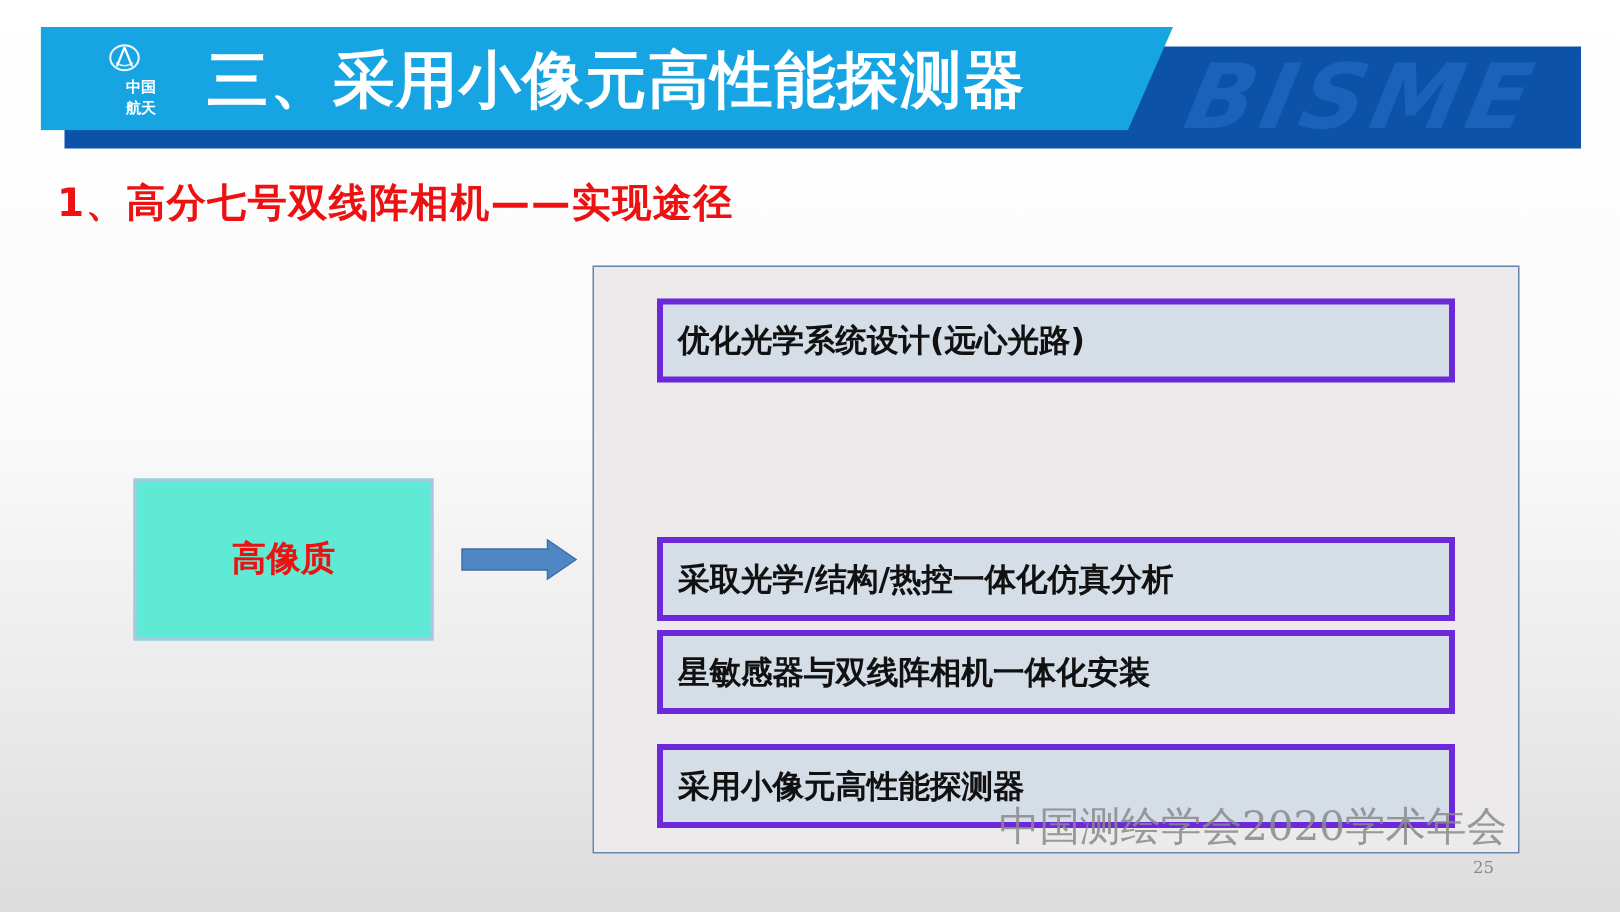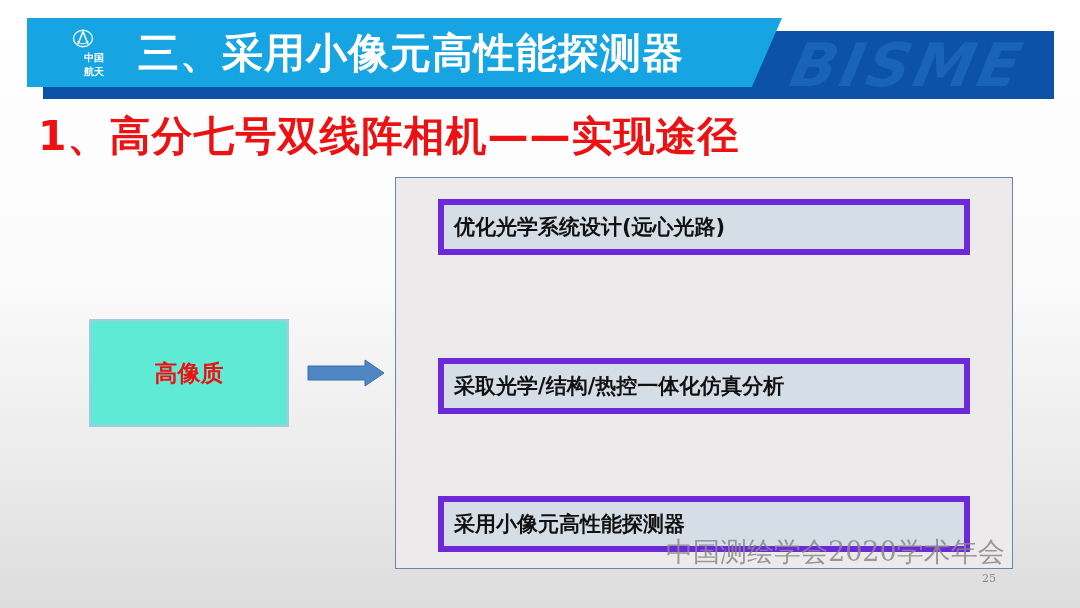--- a/index.html
+++ b/index.html
@@ -30,40 +30,40 @@
   .logo svg { display:block; }
   .logo-text {
     color:#ffffff; font-size:10px; font-weight:bold; margin-top:3px; letter-spacing:0px;margin-left:31px;
   }
   .banner-title {
     position:absolute; left:138px; top:22px; height:62px; line-height:62px;
     color:#ffffff; font-weight:bold; font-size:41px; letter-spacing:1px;
   }
   .subtitle {
     position:absolute; left:38px; top:113px; height:46px; line-height:46px;
-    color:#ee1111; font-weight:bold; font-size:41px; letter-spacing:1px;
+    color:#ee1111; font-weight:bold; font-size:26px; letter-spacing:1px;
   }
   .left-box {
     position:absolute; left:89px; top:319px; width:200px; height:108px;
     background:#5eead4; border:2px solid #a9c6e2; box-sizing:border-box;
     display:flex; flex-direction:column; justify-content:center; align-items:center;
   }
   .left-box .line {
     color:#ee1111; font-weight:bold; font-size:23px; line-height:42px;
   }
   .arrow {
     position:absolute; left:307px; top:359px; width:78px; height:28px;
   }
   .outer-box {
     position:absolute; left:395px; top:177px; width:618px; height:392px;
     background:#eceaea; border:1.5px solid #6b86ad; box-sizing:border-box;
   }
   .item {
     position:absolute; left:42px; width:532px; height:56px;
-    background:#d5dde7; border:6px solid #6d28d9; box-sizing:border-box;
+    background:#d5dde7; border:4px solid #6d28d9; box-sizing:border-box;
     display:flex; align-items:center; padding-left:10px;
     color:#111111; font-weight:bold; font-size:21px;
   }
   .watermark {
     position:absolute; left:666px; top:534px;
     color:#8a8a8a; font-family:"DejaVu Serif", "Liberation Serif", serif;
     font-size:27px; line-height:36px; opacity:0.85;
   }
   .page-num {
     position:absolute; left:982px; top:572px;
@@ -95,17 +95,18 @@
   <div class="line">高像质</div>
 </div>
 
 <svg class="arrow" viewBox="0 0 78 28">
   <polygon points="1,7 58,7 58,1 77,14 58,27 58,21 1,21" fill="#4f87c5" stroke="#3d6fa8" stroke-width="1"></polygon>
 </svg>
 
 <div class="outer-box">
   <div class="item" style="top:21px;">优化光学系统设计(远心光路)</div>
   <div class="item" style="top:180px;">采取光学/结构/热控一体化仿真分析</div>
+  <div class="item" style="top:242px;">星敏感器与双线阵相机一体化安装</div>
   <div class="item" style="top:318px;">采用小像元高性能探测器</div>
 </div>
 
 <div class="watermark">中国测绘学会2020学术年会</div>
 <div class="page-num">25</div>
 
 </body></html>

